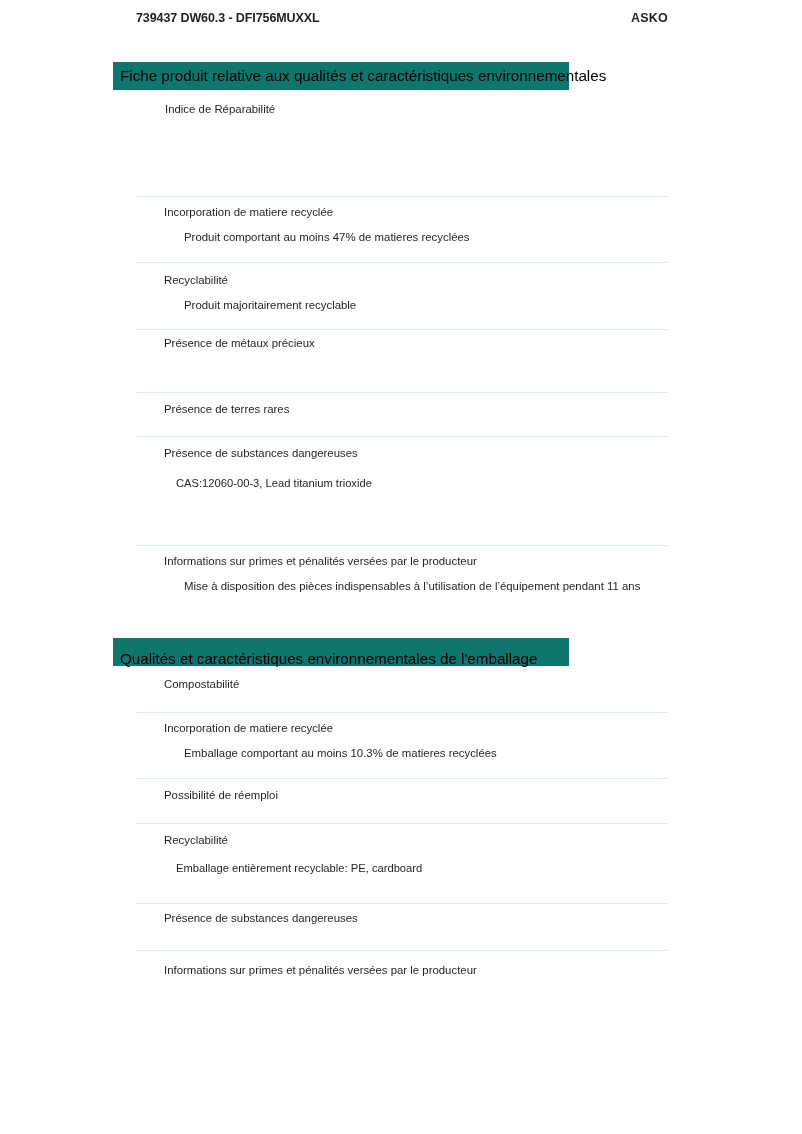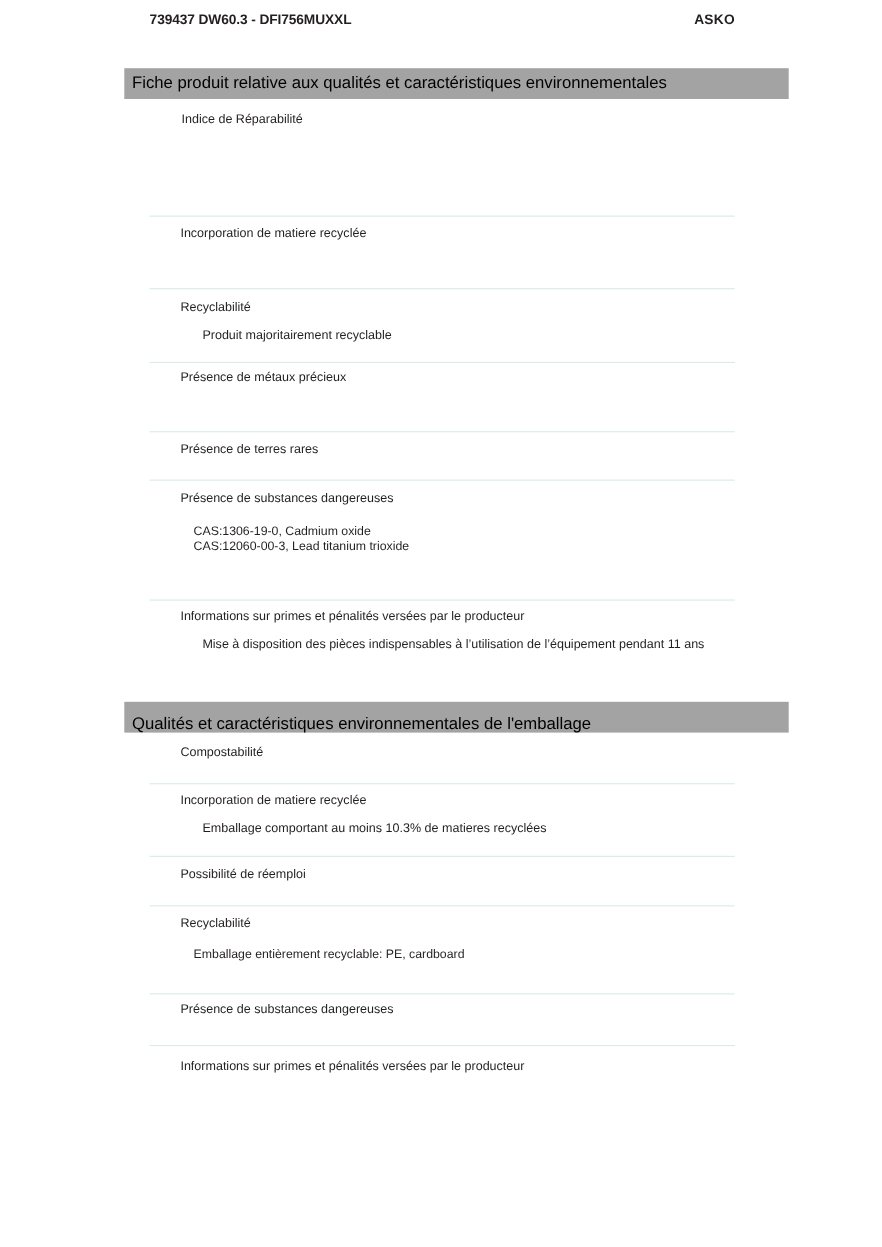--- a/index.html
+++ b/index.html
@@ -47,23 +47,23 @@
     text-align: right;
     font-size: 12.5px;
     font-weight: bold;
     letter-spacing: 0.2px;
   }
 
   
   .banner {
     position: absolute;
     left: 113px;
-    width: 604px;
+    width: 456px;
     height: 28px;
-    background: #a3a3a3;
+    background: #0f766e;
     box-sizing: border-box;
     display: flex;
     align-items: center;
   }
   .banner-text {
     font-size: 15.2px;
     font-weight: 400;
     color: #000000;
     padding-left: 7px;
     line-height: 1;
@@ -119,20 +119,21 @@
     <span class="banner-text">Fiche produit relative aux qualités et caractéristiques environnementales</span>
   </div>
 
   <div class="row" style="top:103px;">
     <div class="row-label ind-label-a">Indice de Réparabilité</div>
   </div>
   <div class="divider" style="top:196px;"></div>
 
   <div class="row" style="top:206px;">
     <div class="row-label ind-label">Incorporation de matiere recyclée</div>
+    <div class="row-value ind-value" style="margin-top:13px;">Produit comportant au moins 47% de matieres recyclées</div>
   </div>
   <div class="divider" style="top:262px;"></div>
 
   <div class="row" style="top:274px;">
     <div class="row-label ind-label">Recyclabilité</div>
     <div class="row-value ind-value" style="margin-top:13px;">Produit majoritairement recyclable</div>
   </div>
   <div class="divider" style="top:329px;"></div>
 
   <div class="row" style="top:337px;">
@@ -141,21 +142,20 @@
   <div class="divider" style="top:392px;"></div>
 
   <div class="row" style="top:403px;">
     <div class="row-label ind-label">Présence de terres rares</div>
   </div>
   <div class="divider" style="top:436px;"></div>
 
   <div class="row" style="top:447px;">
     <div class="row-label ind-label">Présence de substances dangereuses</div>
     <div class="row-value-block ind-deep" style="margin-top:18px;">
-      <div>CAS:1306-19-0, Cadmium oxide</div>
       <div>CAS:12060-00-3, Lead titanium trioxide</div>
     </div>
   </div>
   <div class="divider" style="top:545px;"></div>
 
   <div class="row" style="top:555px;">
     <div class="row-label ind-label">Informations sur primes et pénalités versées par le producteur</div>
     <div class="row-value ind-value" style="margin-top:13px;">Mise à disposition des pièces indispensables à l’utilisation de l’équipement pendant 11 ans</div>
   </div>
 

